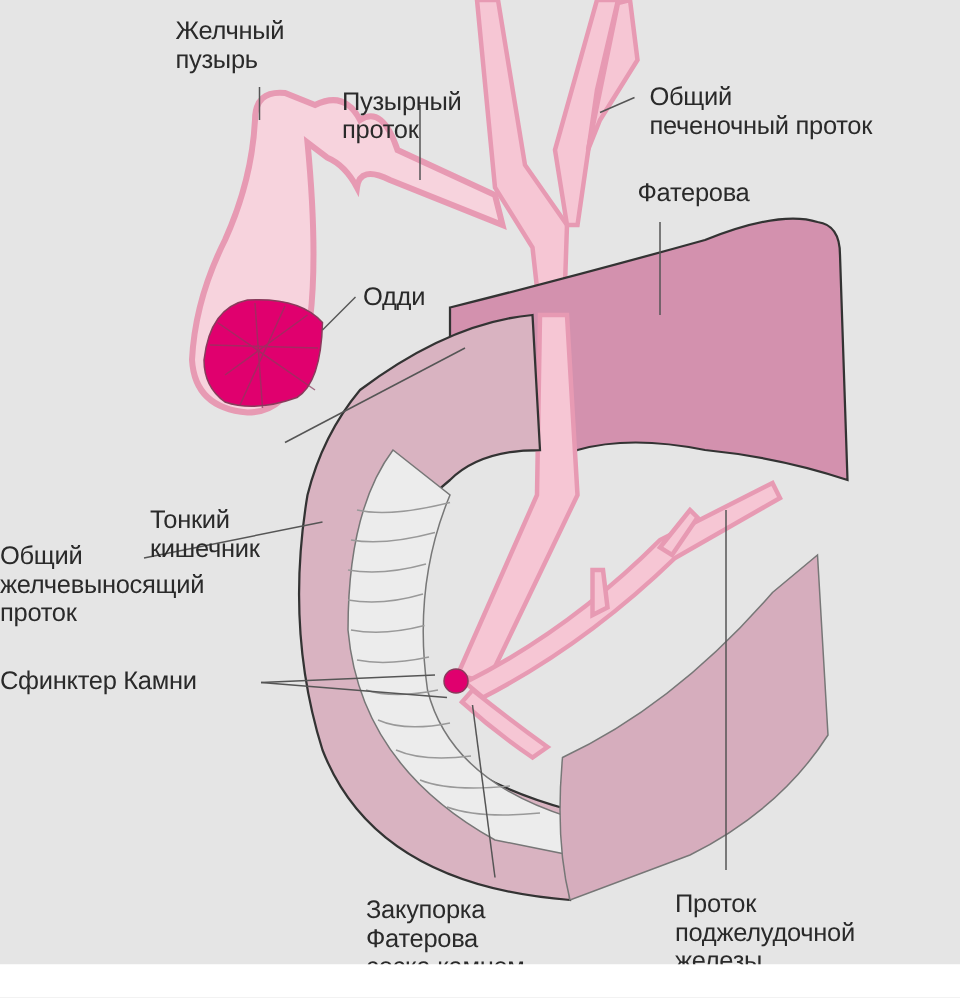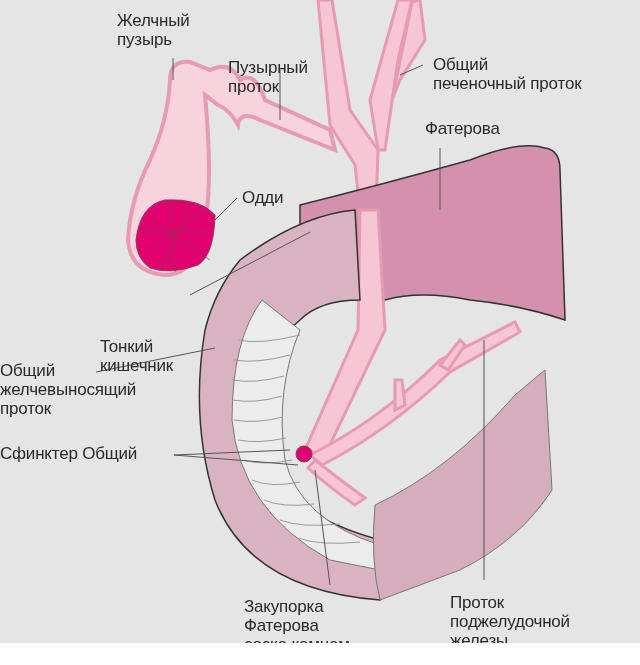--- a/index.html
+++ b/index.html
@@ -83,20 +83,20 @@
 проток</div>
   <div class="lbl" style="left:433px;top:55px;">Общий
 печеночный проток</div>
   <div class="lbl" style="left:425px;top:119px;">Фатерова</div>
   <div class="lbl" style="left:242px;top:188px;">Одди</div>
   <div class="lbl" style="left:100px;top:289px;margin-top:48px;">Тонкий
 кишечник</div>
   <div class="lbl" style="left:0px;top:361px;">Общий
 желчевыносящий
 проток</div>
-  <div class="lbl" style="left:0px;top:444px;">Сфинктер Общий</div>
+  <div class="lbl" style="left:0px;top:444px;">Сфинктер Камни</div>
   <div class="lbl" style="left:244px;top:597px;">Закупорка
 Фатерова
 соска камнем</div>
   <div class="lbl" style="left:450px;top:593px;">Проток
 поджелудочной
 железы</div>
 </div>
 
 </body></html>

